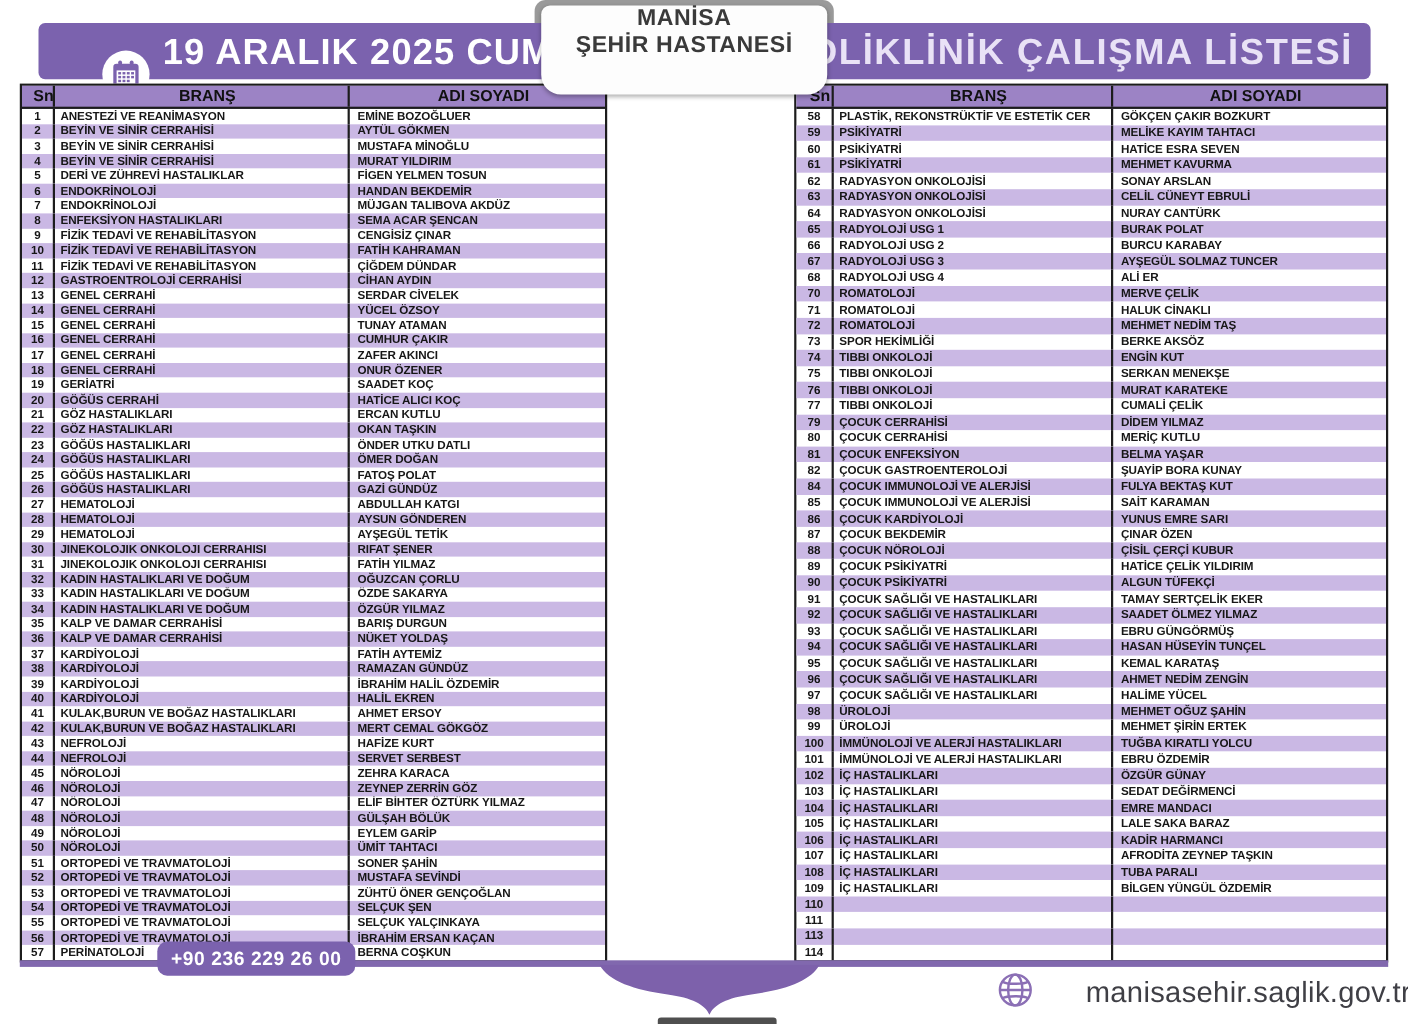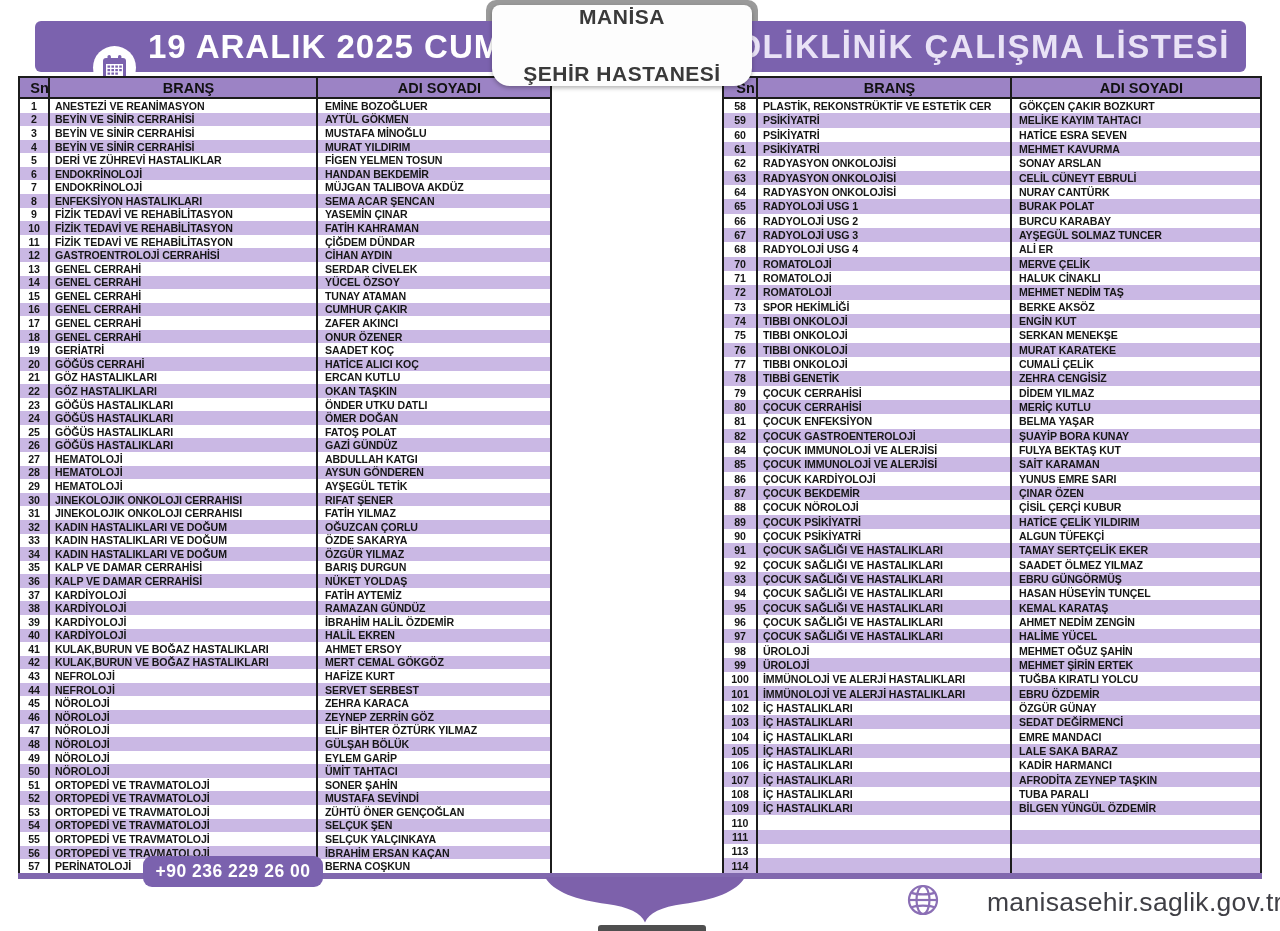--- a/index.html
+++ b/index.html
@@ -7,21 +7,21 @@
     width:1280px;height:931px;position:relative;background:#ffffff;
     font-family:"Liberation Sans", sans-serif;overflow:hidden;
     -webkit-font-smoothing:antialiased;
   }
   
   .ribbon-back{position:absolute;left:486px;top:0;width:272px;height:36px;background:#9a9a9a;border-radius:10px 10px 0 0;}
   .bar-main{position:absolute;left:35px;top:21px;width:1211px;height:51px;background:#7b62ae;border-radius:6px;display:flex;align-items:center;}
   .cal-circle{position:absolute;left:58px;top:25px;width:43px;height:43px;background:#ffffff;border-radius:50%;display:flex;align-items:center;justify-content:center;}
   .date-text{position:absolute;left:113px;top:0;height:51px;display:flex;align-items:center;color:#ffffff;font-size:33px;font-weight:bold;letter-spacing:1px;white-space:nowrap;}
   .list-title{position:absolute;right:16px;top:0;height:51px;display:flex;align-items:center;color:#e9e2f6;font-size:33px;font-weight:bold;letter-spacing:1.5px;white-space:nowrap;}
-  .banner{position:absolute;left:492px;top:5px;width:260px;height:81px;background:#fdfdfd;border-radius:8px 8px 18px 18px;box-shadow:0 2px 4px rgba(0,0,0,.3);display:flex;flex-direction:column;align-items:center;justify-content:space-between;z-index:5;}
+  .banner{position:absolute;left:492px;top:5px;width:260px;height:81px;background:#fdfdfd;border-radius:8px 8px 18px 18px;box-shadow:0 2px 4px rgba(0,0,0,.3);display:flex;flex-direction:column;align-items:center;justify-content:flex-start;z-index:5;}
   .banner .l1,.banner .l2{color:#3a3a3a;font-weight:bold;font-size:21px;letter-spacing:.5px;line-height:1.15;white-space:nowrap;}
   
   .ptable{position:absolute;top:76px;height:799px;border:2px solid #1c1c1c;box-sizing:border-box;background:#ffffff;}
   .ptable.left{left:18px;width:534px;}
   .ptable.right{left:722px;width:540px;}
   .thead{display:flex;height:21px;background:#9c83c5;border-bottom:2px solid #1c1c1c;box-sizing:border-box;}
   .thead .hc{display:flex;align-items:center;justify-content:center;font-weight:bold;font-size:14.5px;color:#111;box-sizing:border-box;padding-left:11px;}
   .tbody{position:absolute;left:0;right:0;top:21px;bottom:0;display:flex;flex-direction:column;}
   .trow{flex:1;display:flex;min-height:0;}
   .trow:nth-child(even){background:#cab8e4;}
@@ -118,21 +118,21 @@
         <div class="cell c-nm">MÜJGAN TALIBOVA AKDÜZ</div>
       </div>
       <div class="trow">
         <div class="cell c-sn">8</div>
         <div class="cell c-br">ENFEKSİYON HASTALIKLARI</div>
         <div class="cell c-nm">SEMA ACAR ŞENCAN</div>
       </div>
       <div class="trow">
         <div class="cell c-sn">9</div>
         <div class="cell c-br">FİZİK TEDAVİ VE REHABİLİTASYON</div>
-        <div class="cell c-nm">YASEMİN ÇINAR</div>
+        <div class="cell c-nm">CENGİSİZ ÇINAR</div>
       </div>
       <div class="trow">
         <div class="cell c-sn">10</div>
         <div class="cell c-br">FİZİK TEDAVİ VE REHABİLİTASYON</div>
         <div class="cell c-nm">FATİH KAHRAMAN</div>
       </div>
       <div class="trow">
         <div class="cell c-sn">11</div>
         <div class="cell c-br">FİZİK TEDAVİ VE REHABİLİTASYON</div>
         <div class="cell c-nm">ÇİĞDEM DÜNDAR</div>
@@ -464,25 +464,20 @@
       </div>
       <div class="trow">
         <div class="cell c-sn">76</div>
         <div class="cell c-br">TIBBI ONKOLOJİ</div>
         <div class="cell c-nm">MURAT KARATEKE</div>
       </div>
       <div class="trow">
         <div class="cell c-sn">77</div>
         <div class="cell c-br">TIBBI ONKOLOJİ</div>
         <div class="cell c-nm">CUMALİ ÇELİK</div>
-      </div>
-      <div class="trow">
-        <div class="cell c-sn">78</div>
-        <div class="cell c-br">TIBBİ GENETİK</div>
-        <div class="cell c-nm">ZEHRA CENGİSİZ</div>
       </div>
       <div class="trow">
         <div class="cell c-sn">79</div>
         <div class="cell c-br">ÇOCUK CERRAHİSİ</div>
         <div class="cell c-nm">DİDEM YILMAZ</div>
       </div>
       <div class="trow">
         <div class="cell c-sn">80</div>
         <div class="cell c-br">ÇOCUK CERRAHİSİ</div>
         <div class="cell c-nm">MERİÇ KUTLU</div>

